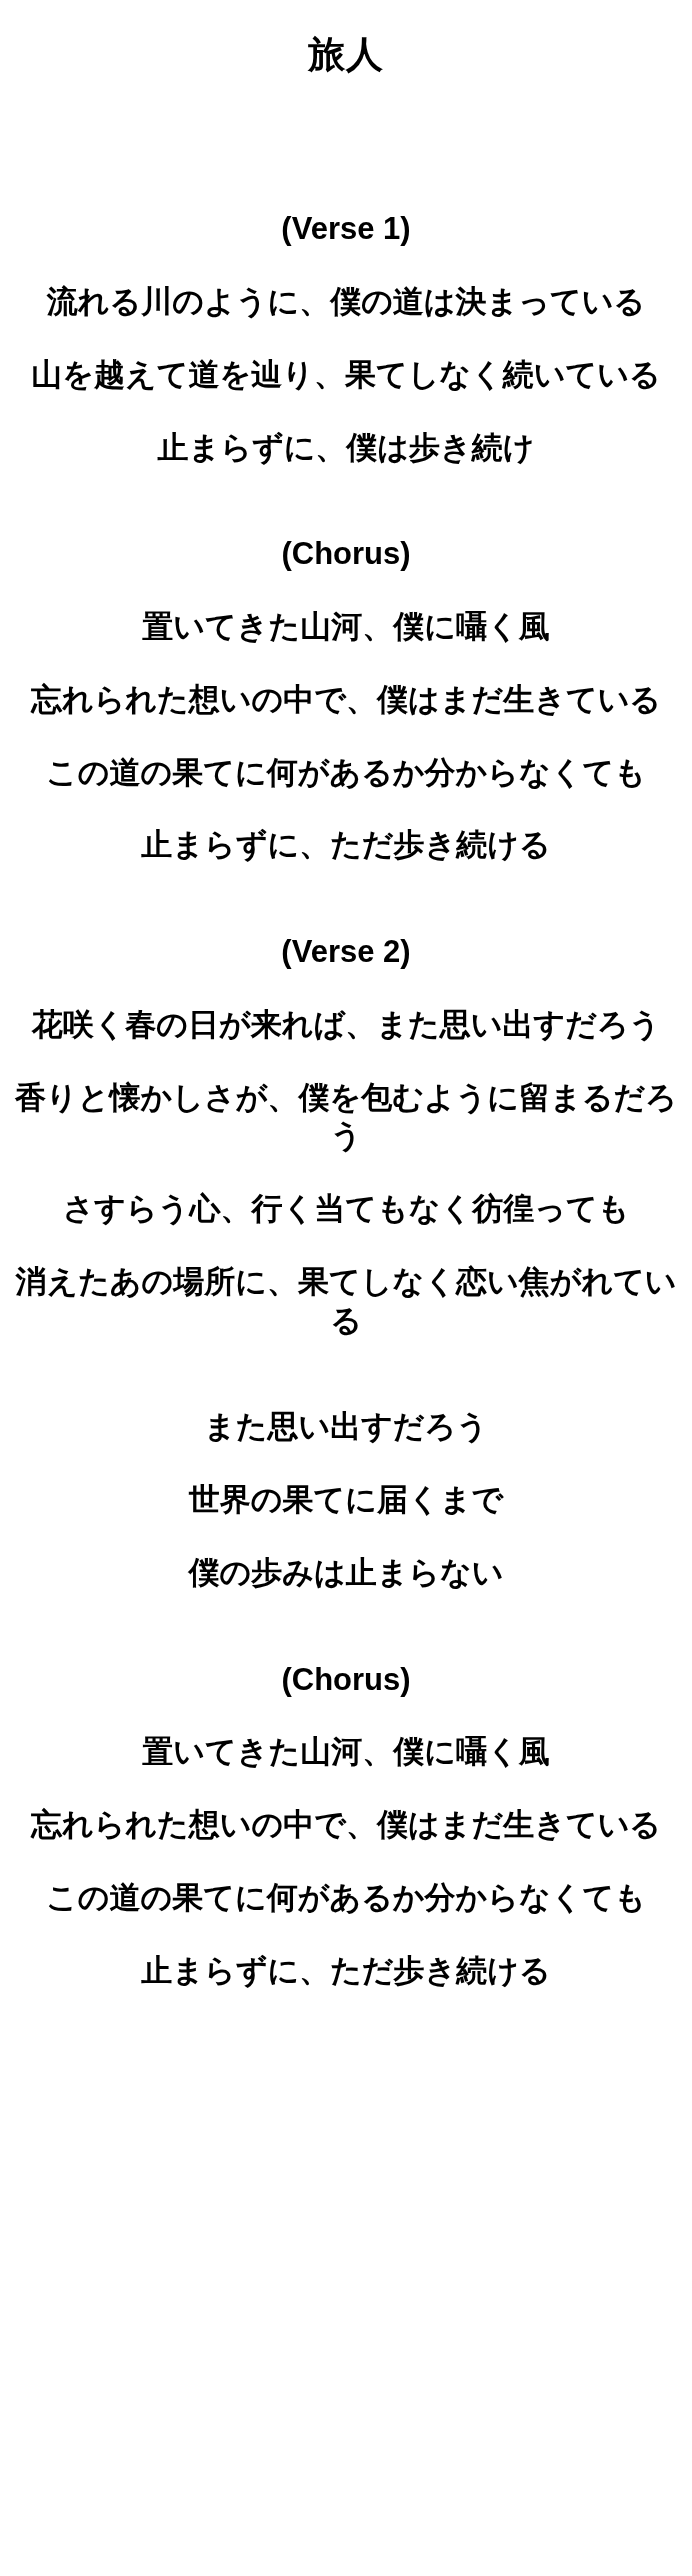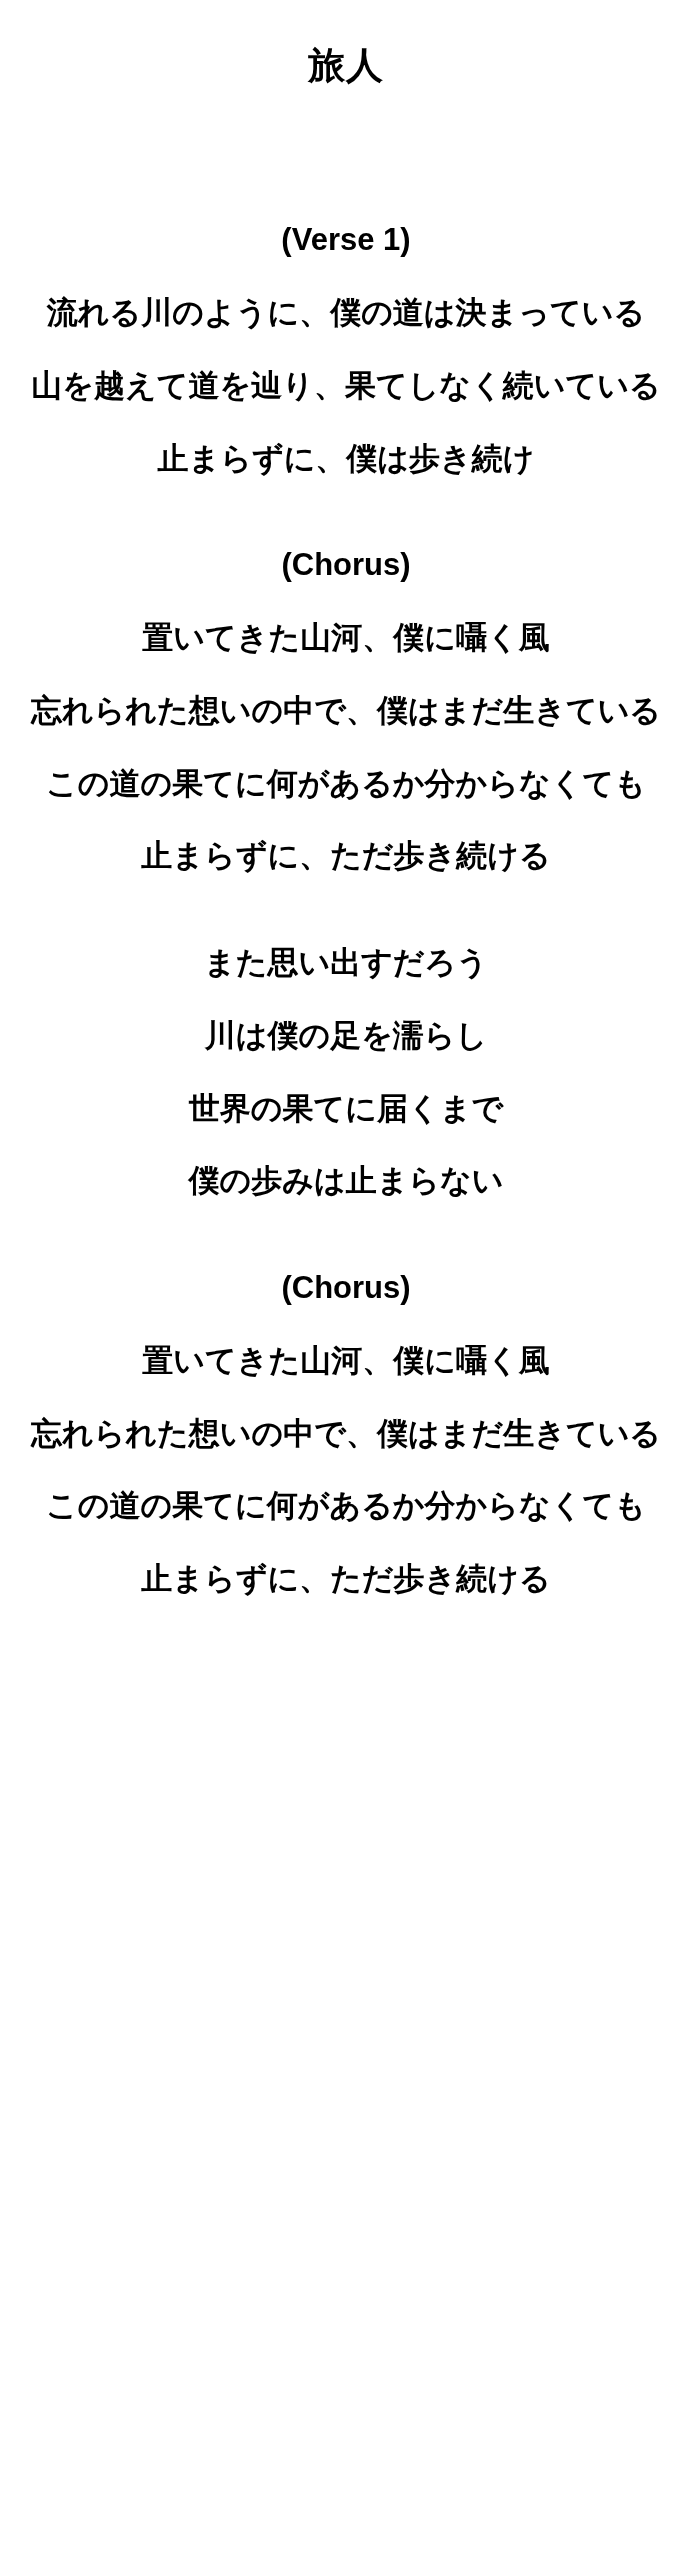--- a/index.html
+++ b/index.html
@@ -9,21 +9,21 @@
   body {
     width: 692px;
     min-height: 2576px;
     background: #ffffff;
     color: #000000;
     font-family: "Liberation Sans", "DejaVu Sans", sans-serif;
   }
   .doc {
     box-sizing: border-box;
     width: 692px;
-    padding-top: 44px;
+    padding-top: 33px;
   }
   .title {
     font-size: 37px;
     font-weight: 700;
     line-height: 1.2;
     text-align: center;
     margin: 0 0 133px 0;
     letter-spacing: 0.8px;
   }
   .lyrics-section {
@@ -50,22 +50,28 @@
         <p class="line">止まらずに、僕は歩き続け</p>
       </section>
       <section class="lyrics-section">
         <p class="line">(Chorus)</p>
         <p class="line">置いてきた山河、僕に囁く風</p>
         <p class="line">忘れられた想いの中で、僕はまだ生きている</p>
         <p class="line">この道の果てに何があるか分からなくても</p>
         <p class="line">止まらずに、ただ歩き続ける</p>
       </section>
       <section class="lyrics-section">
+        <p class="line">(Verse 2)</p>
+        <p class="line">花咲く春の日が来れば、また思い出すだろう</p>
+        <p class="line">香りと懐かしさが、僕を包むように留まるだろう</p>
+        <p class="line">さすらう心、行く当てもなく彷徨っても</p>
+        <p class="line">消えたあの場所に、果てしなく恋い焦がれている</p>
+      </section>
+      <section class="lyrics-section">
         <p class="line">また思い出すだろう</p>
-        <p class="line">川は僕の足を濡らし</p>
         <p class="line">世界の果てに届くまで</p>
         <p class="line">僕の歩みは止まらない</p>
       </section>
       <section class="lyrics-section">
         <p class="line">(Chorus)</p>
         <p class="line">置いてきた山河、僕に囁く風</p>
         <p class="line">忘れられた想いの中で、僕はまだ生きている</p>
         <p class="line">この道の果てに何があるか分からなくても</p>
         <p class="line">止まらずに、ただ歩き続ける</p>
       </section>

